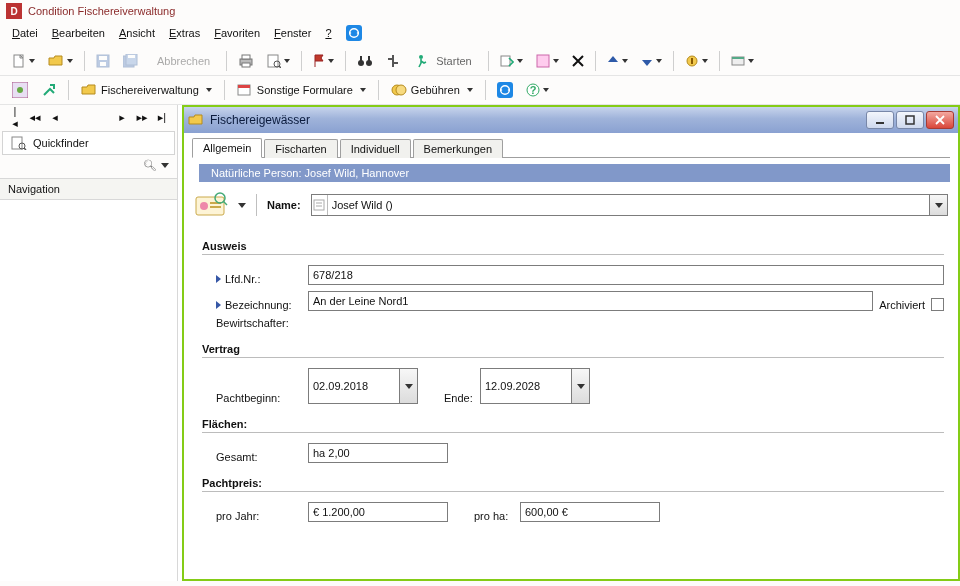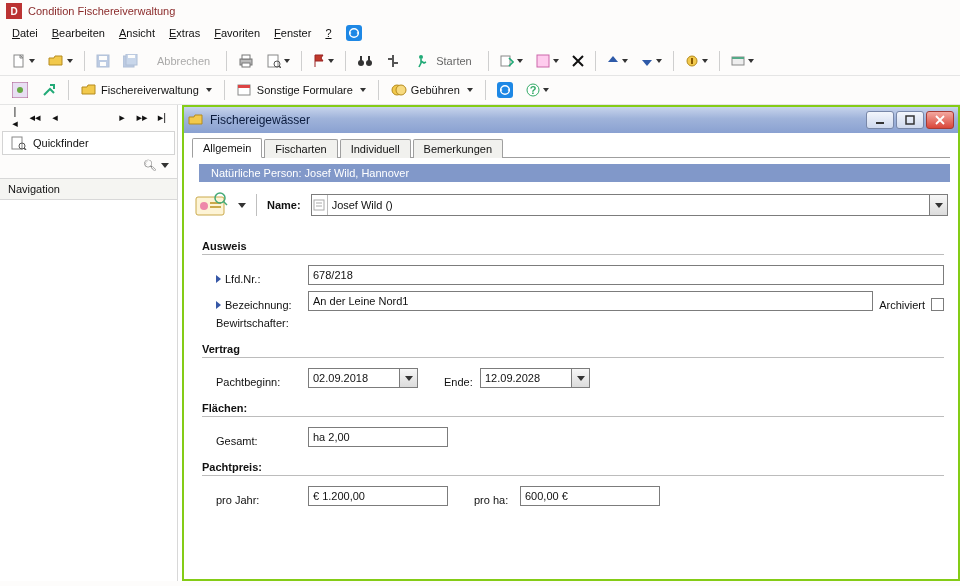--- a/index.html
+++ b/index.html
@@ -83,21 +83,21 @@
   
   .form{padding:0 14px 10px 18px;}
   .grp{margin:6px 0 10px 0;}
   .grp-title{font-weight:bold;border-bottom:1px solid #bcbcbc;padding-bottom:2px;margin-bottom:8px;}
   .row{display:flex;align-items:flex-end;gap:6px;padding:2px 0 4px 14px;}
   .row .lbl{width:86px;display:flex;align-items:center;gap:4px;}
   .tri{width:0;height:0;border-top:4px solid transparent;border-bottom:4px solid transparent;border-left:5px solid #3657a6;}
   input[type=text].fld{height:20px;border:1px solid #7c7c7c;padding:0 4px;background:#fff;font:inherit;}
   .fld-wide{flex:1;}
   .chk{width:13px;height:13px;border:1px solid #7c7c7c;background:#fff;}
-  .date-fld{display:inline-flex;height:20px;border:1px solid #7c7c7c;background:#fff;}
+  .date-fld{display:inline-flex;height:36px;border:1px solid #7c7c7c;background:#fff;}
   .date-fld input{border:none;width:90px;padding:0 4px;font:inherit;outline:none;}
   .date-fld .dd-btn{width:18px;border-left:1px solid #7c7c7c;background:linear-gradient(#f7f7f7,#dcdcdc);display:flex;align-items:center;justify-content:center;}
 
   svg{display:block}
 </style>
 </head>
 <body>
 
 <div class="app-title">
   <span class="logo">D</span>

